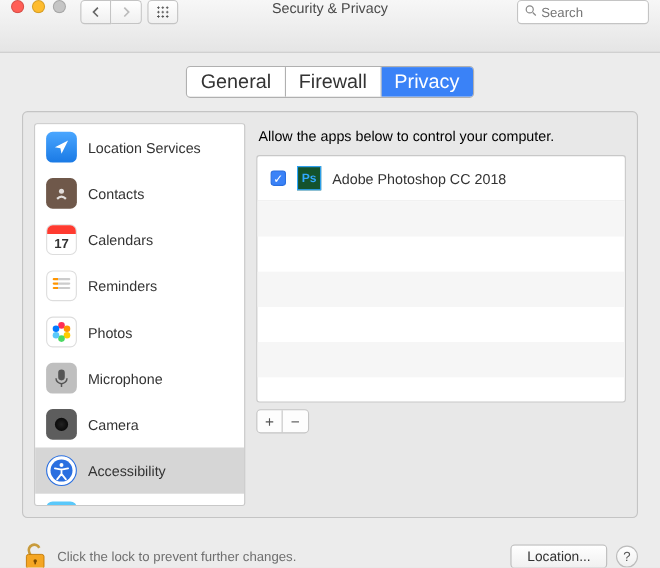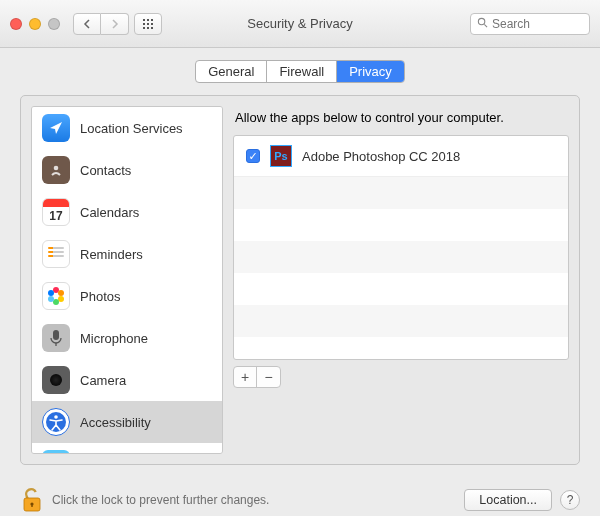--- a/index.html
+++ b/index.html
@@ -10,21 +10,20 @@
     height: 516px;
     overflow: hidden;
     font-size: 13px;
     color: #333;
   }
   .titlebar {
     height: 48px;
     background: linear-gradient(#f7f7f7, #e5e5e5);
     border-bottom: 1px solid #c9c9c9;
     display: flex;
-    align-items: center;
     padding: 0 10px;
     gap: 5px;
     position: relative;
   }
   .traffic { display: flex; gap: 7px; margin-right: 8px; }
   .dot { width: 12px; height: 12px; border-radius: 50%; border: 0.5px solid rgba(0,0,0,0.15); }
   .dot.red { background: #ff5f57; }
   .dot.yellow { background: #febc2e; }
   .dot.green { background: #c5c5c5; }
   .nav-buttons { display: flex; }
@@ -81,21 +80,21 @@
   }
   .seg {
     display: flex;
     border: 1px solid #b0b0b0;
     border-radius: 4px;
     overflow: hidden;
     background: #fff;
   }
   .seg div {
     padding: 3px 12px;
-    font-size: 13px;
+    font-size: 18px;
     border-right: 1px solid #b0b0b0;
     cursor: default;
   }
   .seg div:last-child { border-right: none; }
   .seg .active { background: #3a82f7; color: #fff; }
 
   .panel {
     margin: 12px 20px 10px 20px;
     border: 1px solid #c4c4c4;
     border-radius: 5px;
@@ -160,21 +159,21 @@
     border: 1px solid #2a6fe0;
     border-radius: 3px;
     background: #3a82f7;
     display: flex; align-items: center; justify-content: center;
     color: #fff; font-size: 11px;
   }
   .row-stripe { height: 32px; }
   .row-stripe:nth-child(even){ background:#f6f6f6; }
   .ps-icon {
     width: 22px; height: 22px;
-    background: #7f1d1d;
+    background: #14532d;
     color: #31a8ff;
     border: 1px solid #31a8ff;
     display: flex; align-items: center; justify-content: center;
     font-size: 11px; font-weight: bold;
     font-family: Arial, sans-serif;
   }
   .addremove {
     margin-top: 6px;
     display: flex;
     border: 1px solid #c4c4c4;

